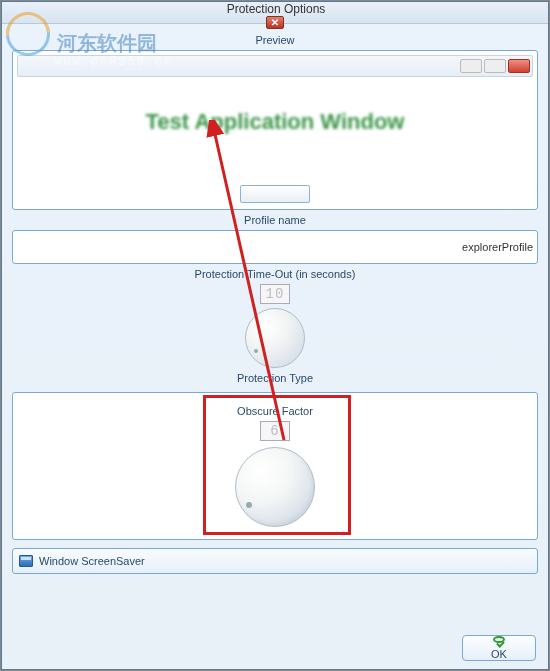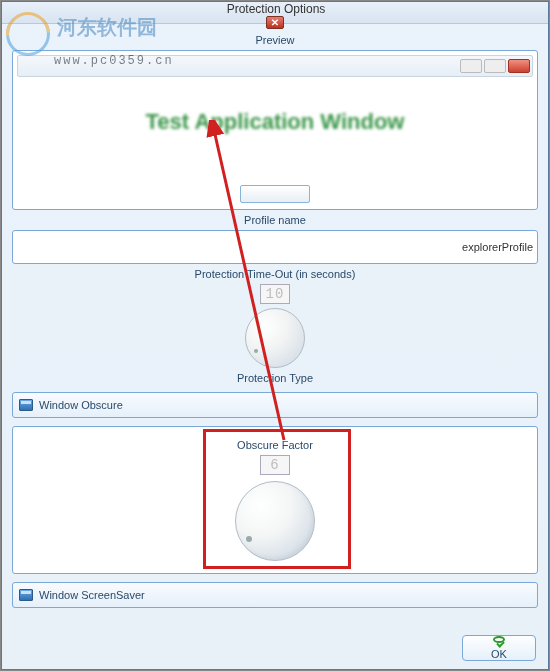--- a/index.html
+++ b/index.html
@@ -244,25 +244,25 @@
     position: absolute; width:44px; height:44px; border:3px solid #4aa0e0; border-radius:50%;
     border-top-color: transparent;
   }
   .wm-ring2 {
     position: absolute; width:44px; height:44px; border:3px solid #f0a020; border-radius:50%;
     border-bottom-color: transparent; border-right-color: transparent;
     transform: rotate(40deg);
   }
   .wm-text-cn {
     display:inline-block; font-size:20px; font-weight:bold; color:#4a8ac0;
-    vertical-align: top; margin-left: 4px; margin-top: 2px;
+    vertical-align: top; margin-left: 4px; margin-top: 18px;
     font-family: Liberation Serif, serif;
   }
   .wm-url {
-    display:block; font-size:12px; color:#0f172a; letter-spacing:2px;
+    display:block; font-size:12px; color:#ffffff; letter-spacing:2px;
     margin-left: 48px; margin-top:-2px;
     font-family: "Courier New", monospace;
   }
   svg.arrow {
     position: absolute;
     top: 120px; left: 184px;
     width: 160px; height: 330px;
     pointer-events: none;
     z-index: 40;
   }
@@ -295,24 +295,20 @@
     <input class="text-input" value="explorerProfile" style="">
 
     <div class="section-label">Protection Time-Out (in seconds)</div>
     <div class="knob-area">
       <div class="digit-box">10</div>
       <div class="knob-small"></div>
     </div>
 
     <div class="section-label">Protection Type</div>
 
-    <div class="group-header">
-      <span class="group-icon"></span>
-      <span>Window Obscure</span>
-    </div>
 
     <div class="panel">
       <div class="red-box"></div>
       <div class="section-label">Obscure Factor</div>
       <div class="knob-area">
         <div class="digit-box">6</div>
         <div class="knob"></div>
       </div>
     </div>
 

